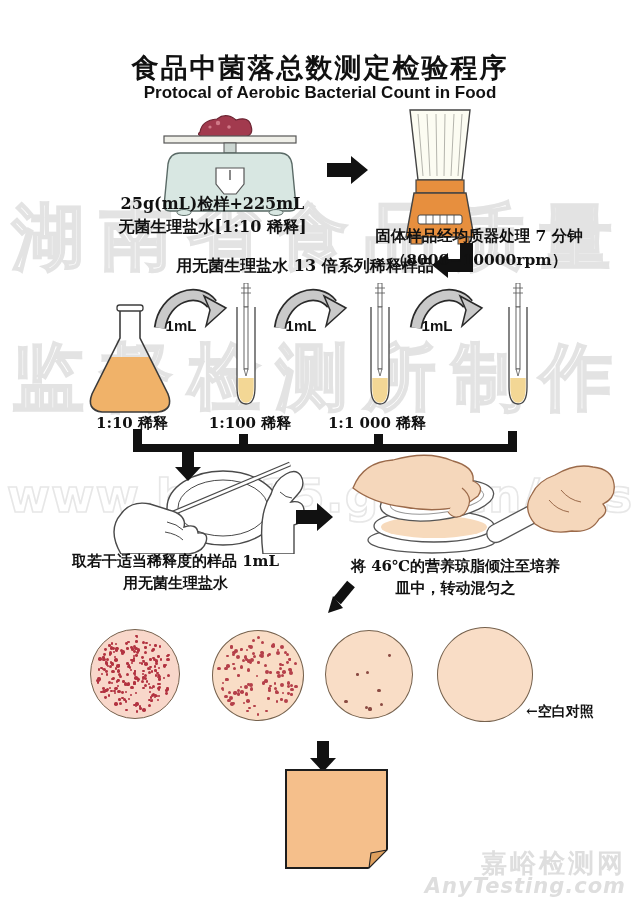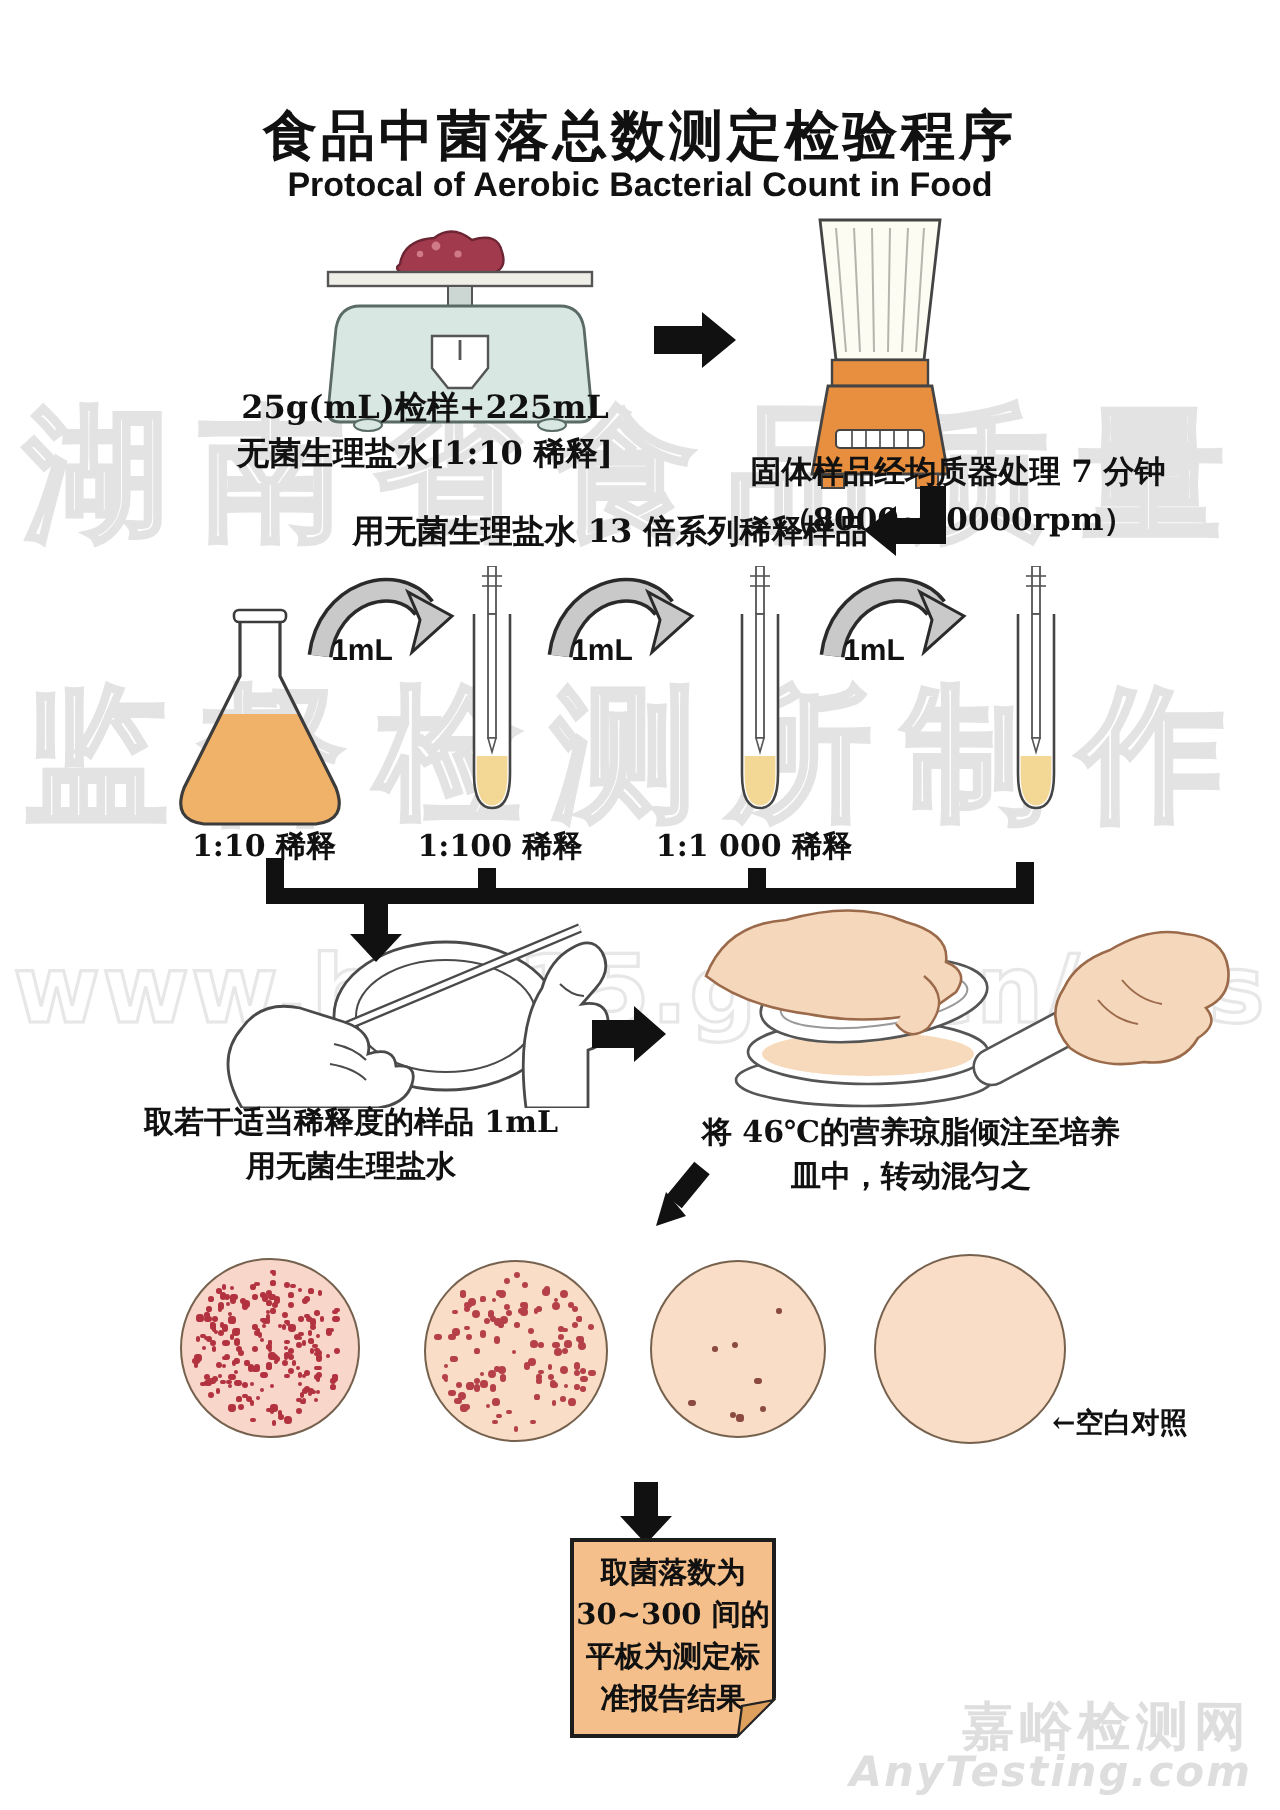--- a/index.html
+++ b/index.html
@@ -529,26 +529,20 @@
       <span class="dot" style="height: 2.80761px; width: 2.80761px; left: 61.8435px; top: 23.3731px; background: rgb(138, 74, 66);"></span>
       <span class="dot" style="height: 2.73854px; width: 2.73854px; left: 30.2636px; top: 42.4219px; background: rgb(138, 74, 66);"></span>
       <span class="dot" style="height: 3.42083px; width: 3.42083px; left: 18.1456px; top: 68.5363px; background: rgb(138, 74, 66);"></span>
     </div>
   <div class="dish" style="left: 437px; top: 627px; width: 94px; height: 93px; background: rgb(249, 221, 198);"></div>
 
   <div class="abs cap" style="left:526px;top:703px;width:104px;font-size:14px;text-align:left;">←空白对照</div>
 
 
   <div class="note-box">
-    <div class="note-text">
-      <div>取菌落数为</div>
-      <div>30~300 间的</div>
-      <div>平板为测定标</div>
-      <div>准报告结果</div>
-    </div>
     <svg class="note-fold" width="20" height="20" viewBox="0 0 20 20">
       <polygon points="0,20 20,0 20,20" fill="#ffffff"></polygon>
       <polygon points="1,19 19,1 3,4" fill="#dfa05e" stroke="#222" stroke-width="1.1"></polygon>
     </svg>
   </div>
 
   <svg class="abs art" style="left:0;top:0;" width="640" height="905" viewBox="0 0 640 905">
     <g fill="#111">
       <polygon points="327,163 351,163 351,156 368,170 351,184 351,177 327,177"></polygon>
     </g>

